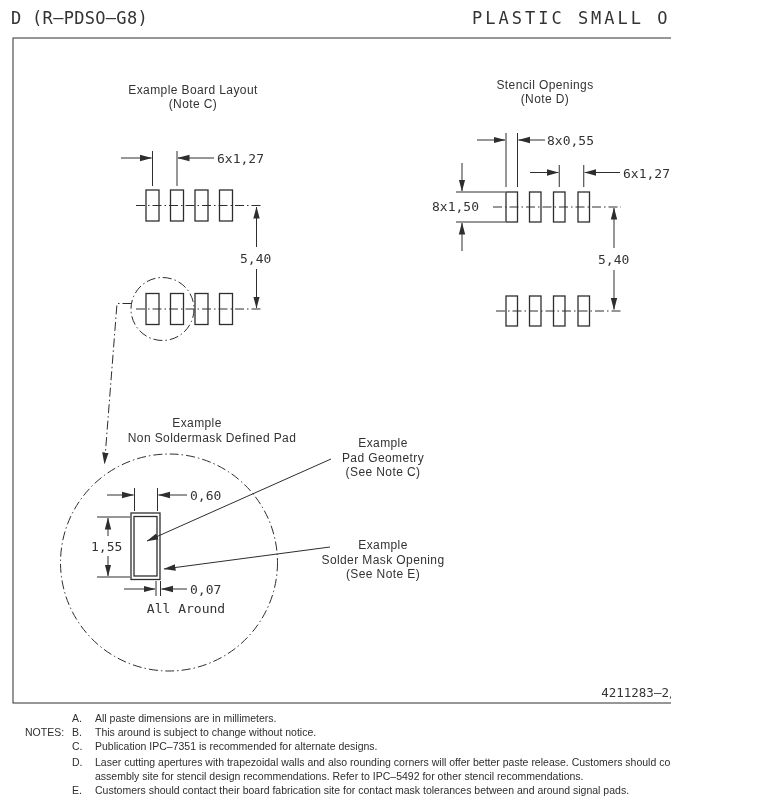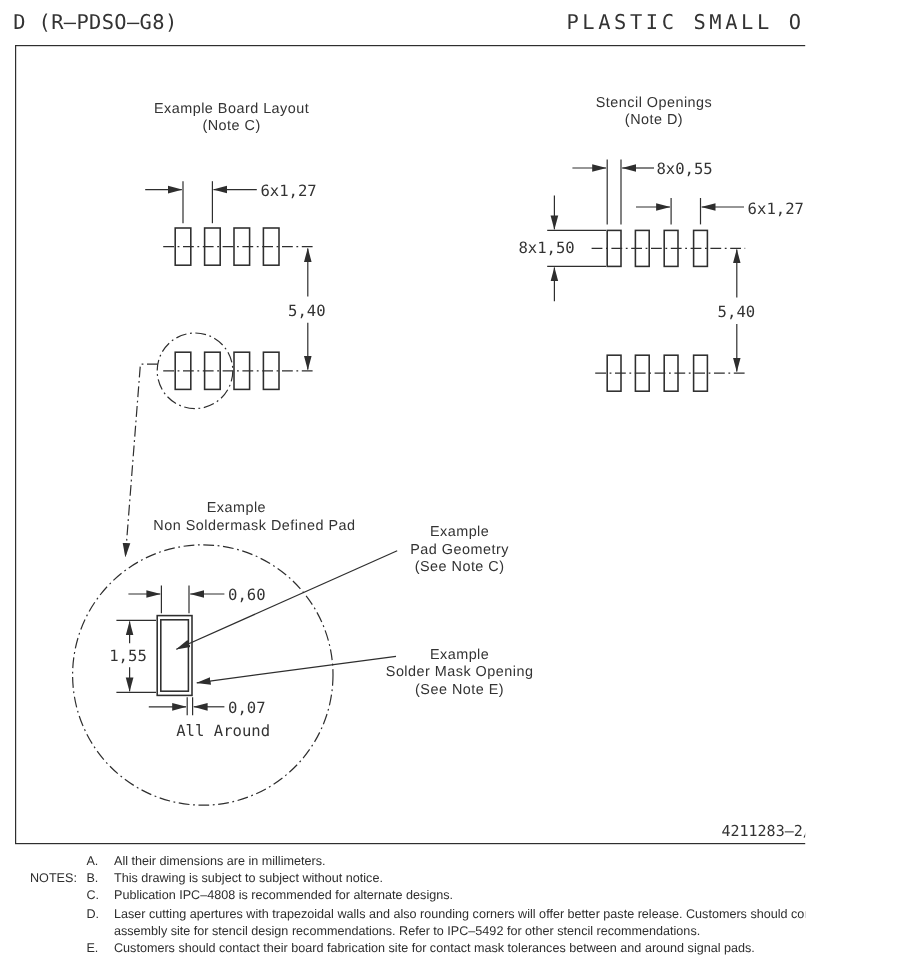--- a/index.html
+++ b/index.html
@@ -183,27 +183,27 @@
     <text class="t-foot" x="684" y="697" text-anchor="end">4211283–2/E</text>
     <text class="t-foot" x="719" y="697" text-anchor="end">08/12</text>
   </g>
 </svg>
 
 
 <div id="notes">
   <div id="notes-heading">NOTES:</div>
 
   <div class="note-item" style="top:3px">
-    <span class="note-letter">A.</span><span>All their dimensions are in millimeters.</span>
+    <span class="note-letter">A.</span><span>All paste dimensions are in millimeters.</span>
   </div>
   <div class="note-item" style="top:17px">
-    <span class="note-letter">B.</span><span>This drawing is subject to subject without notice.</span>
+    <span class="note-letter">B.</span><span>This around is subject to change without notice.</span>
   </div>
   <div class="note-item" style="top:31px">
-    <span class="note-letter">C.</span><span>Publication IPC–4808 is recommended for alternate designs.</span>
+    <span class="note-letter">C.</span><span>Publication IPC–7351 is recommended for alternate designs.</span>
   </div>
   <div class="note-item" style="top:47px">
     <span class="note-letter">D.</span><span>Laser cutting apertures with trapezoidal walls and also rounding corners will offer better paste release.  Customers should contact their board assembly site for stencil design recommendations. Refer to IPC–5492 for other stencil recommendations.</span>
   </div>
   <div class="note-item" style="top:75px">
     <span class="note-letter">E.</span><span>Customers should contact their board fabrication site for contact mask tolerances between and around signal pads.</span>
   </div>
 </div>
 
 </div>

